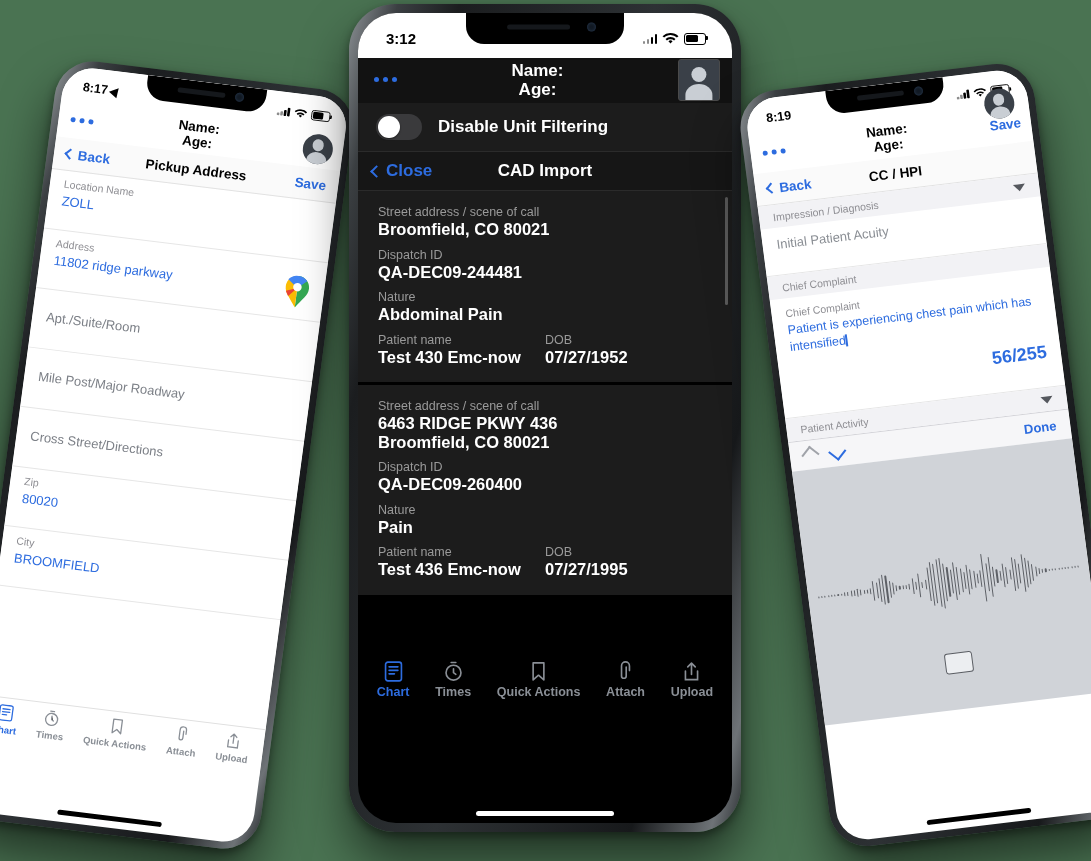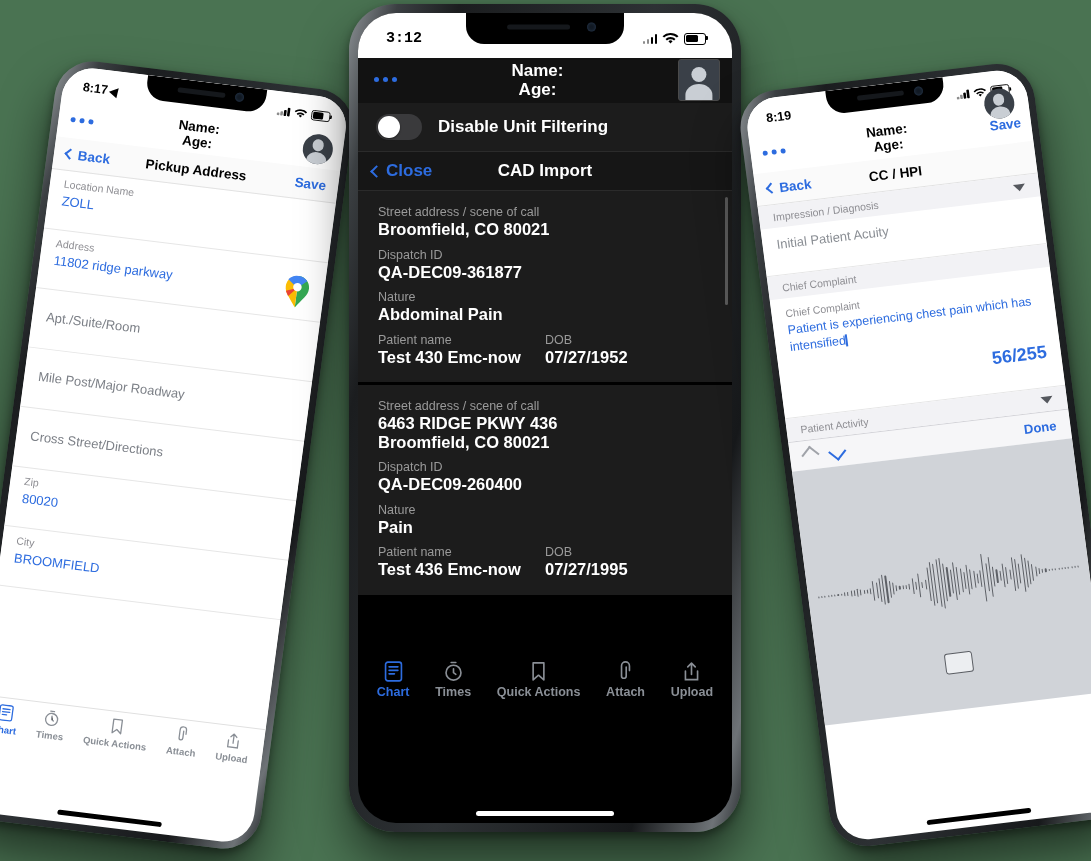--- a/index.html
+++ b/index.html
@@ -68,21 +68,21 @@
   .tab .tlabel{font-weight:600;white-space:nowrap;}
   .tab svg{display:block;}
 
   
   .chev{display:inline-block;border-style:solid;border-width:0 0 2.2px 2.2px;
     width:8px;height:8px;transform:rotate(45deg);}
 
   
   #phone-center{left:349px;top:4px;width:392px;height:828px;}
   #phone-center .notch{width:158px;height:31px;}
-  #phone-center .statusbar{background:#fff;color:#000;height:45px;padding:0 26px 0 28px;font-size:15px;font-family:Liberation Mono, monospace;}
+  #phone-center .statusbar{background:#fff;color:#000;height:45px;padding:0 26px 0 28px;font-size:15px;}
   #phone-center .sb-time{padding-top:6px;}
   #phone-center .sb-right{padding-top:6px;}
   #c-appbar{background:#121212;color:#fff;display:flex;align-items:center;
     padding:6px 12px 8px 16px;gap:10px;height:45px;box-sizing:border-box;}
   #c-appbar .title{flex:1;text-align:center;font-size:17px;font-weight:700;line-height:19px;}
   #c-appbar .avatar{width:40px;height:40px;border-radius:3px;border:1px solid #4a4a4a;}
   #c-navbar{background:#161616;color:#fff;display:flex;align-items:center;
     padding:0 14px;height:38px;position:relative;border-bottom:1px solid #2b2b2b;}
   #c-navbar .back{color:#2d6cdf;font-size:17px;font-weight:600;display:flex;align-items:center;gap:5px;}
   #c-navbar .back .chev{border-color:#2d6cdf;width:7px;height:7px;}
@@ -355,21 +355,21 @@
 
       <div id="c-list">
         <div class="cad-card">
           <div class="scroll-track"></div>
           <div class="fgroup">
             <div class="fl">Street address / scene of call</div>
             <div class="fv">Broomfield, CO 80021</div>
           </div>
           <div class="fgroup">
             <div class="fl">Dispatch ID</div>
-            <div class="fv">QA-DEC09-361877</div>
+            <div class="fv">QA-DEC09-244481</div>
           </div>
           <div class="fgroup">
             <div class="fl">Nature</div>
             <div class="fv">Abdominal Pain</div>
           </div>
           <div class="frow">
             <div>
               <div class="fl">Patient name</div>
               <div class="fv">Test 430 Emc-now</div>
             </div>

